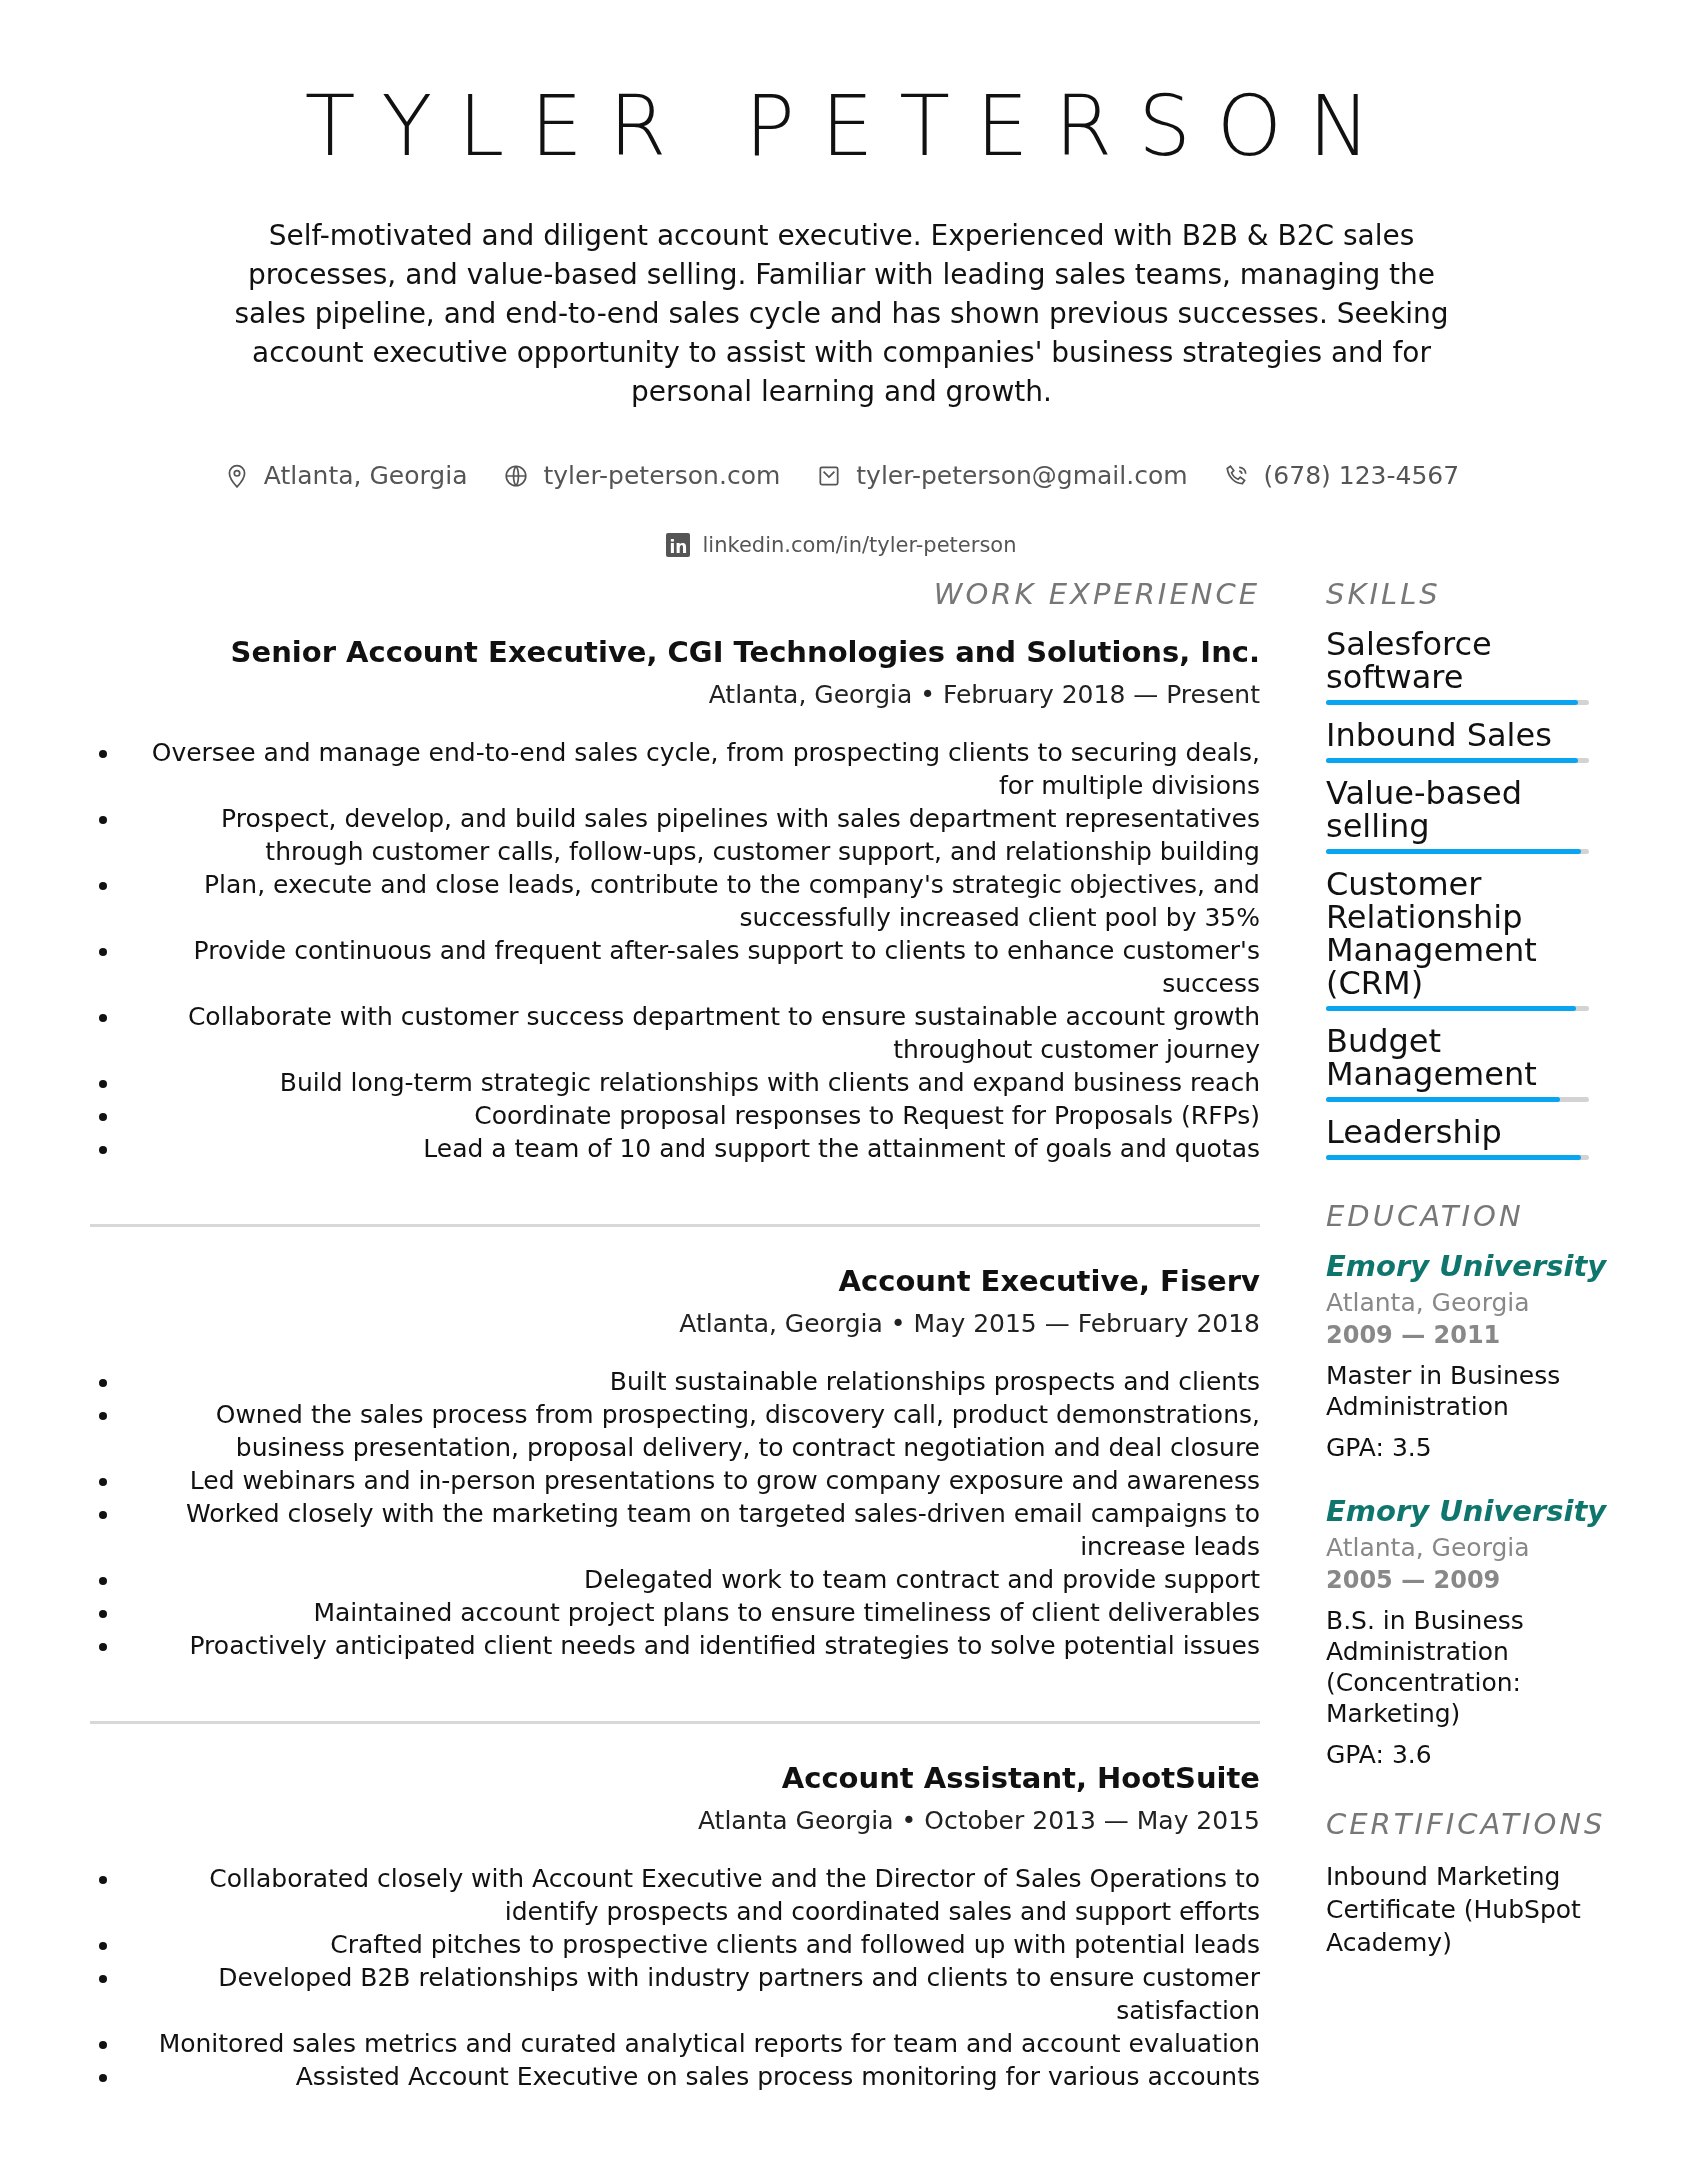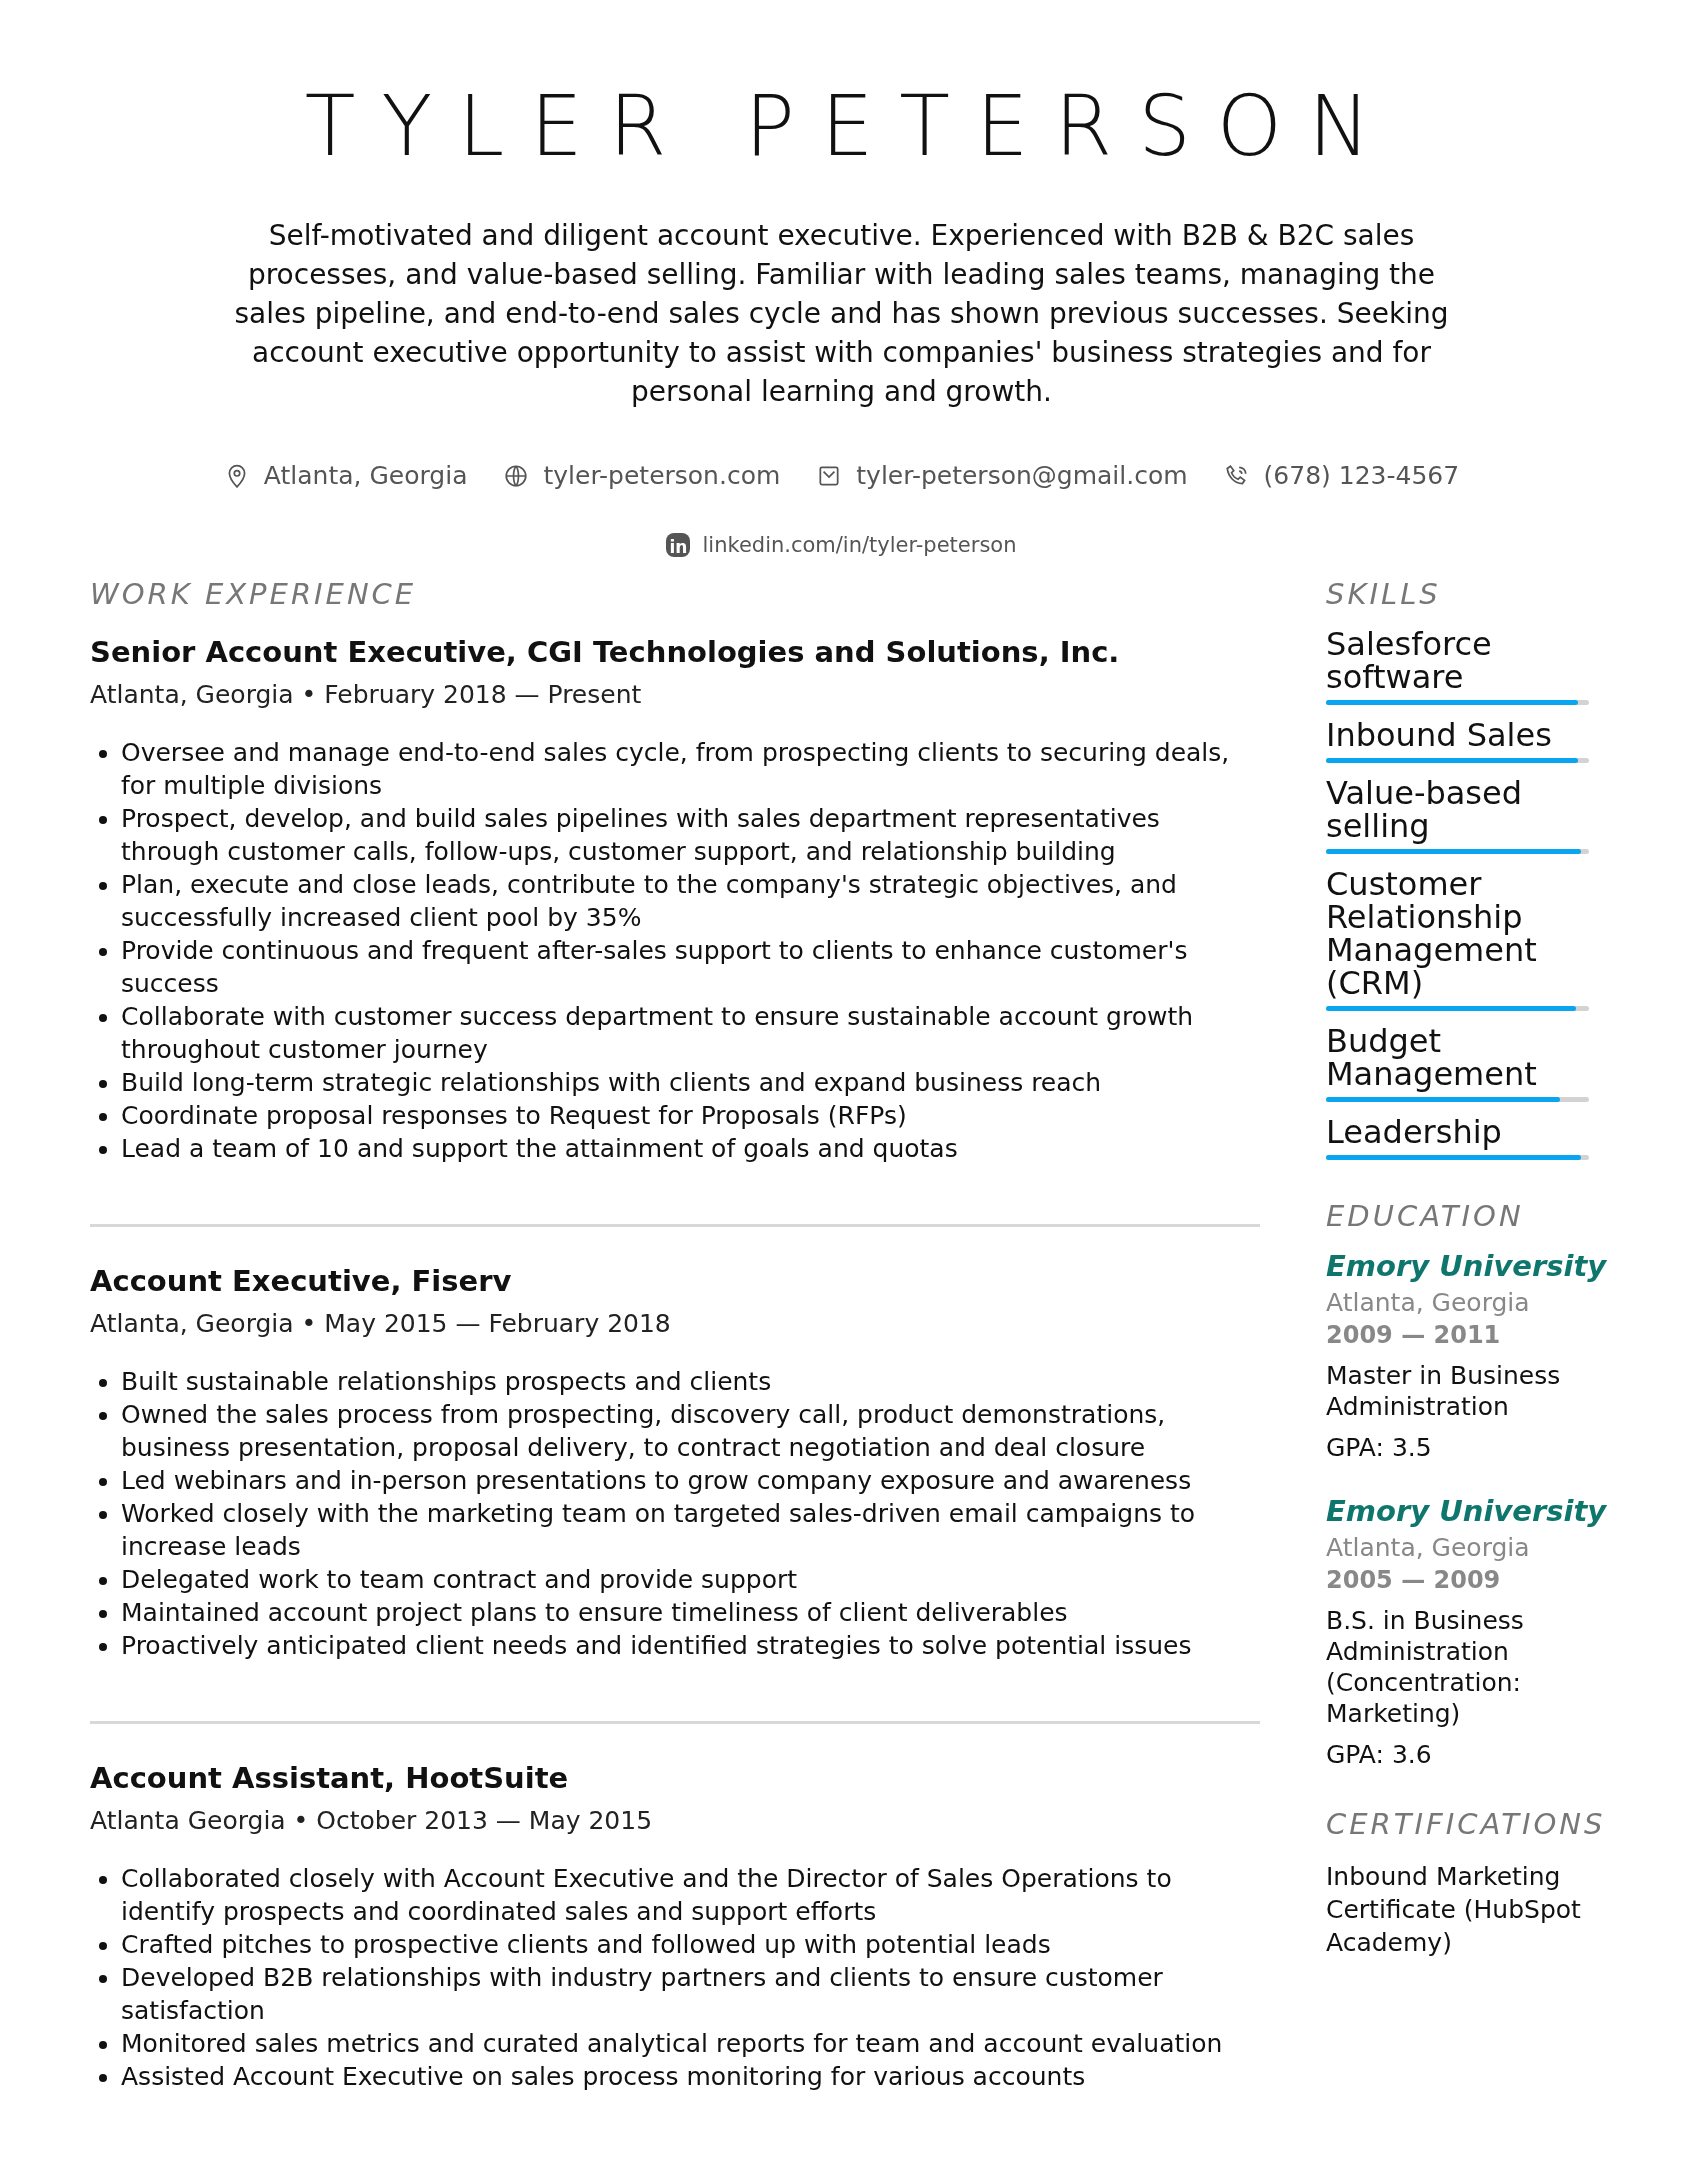--- a/index.html
+++ b/index.html
@@ -11,22 +11,22 @@
           -webkit-text-stroke: 0px; }
   .summary { position: absolute; left: 218px; width: 1247px; top: 216px; text-align: center;
              font-size: 28px; line-height: 39px; color: #111; }
   .contacts { position: absolute; left: 0; width: 1683px; top: 461px; display: flex; justify-content: center;
               gap: 36px; font-size: 25px; color: #555; }
   .contact { display: flex; align-items: center; gap: 14px; }
   .contact svg { width: 26px; height: 26px; }
   .linkedin { position: absolute; left: 0; width: 1683px; top: 533px; display: flex; justify-content: center;
               align-items: center; gap: 12px; font-size: 21px; color: #555; }
   .li-badge { width: 24px; height: 24px; background: #555; color: #fff; font-weight: bold; font-size: 17px;
-              display: flex; align-items: flex-end; justify-content: center; border-radius: 8px; line-height: 20px; }
-  .left { position: absolute; left: 90px; top: 574px; width: 1170px; }
+              display: flex; align-items: flex-end; justify-content: center; border-radius: 2px; line-height: 20px; }
+  .left { position: absolute; left: 90px; top: 574px; width: 1170px; text-align: right; }
   .right { position: absolute; left: 1326px; top: 574px; width: 287px; }
   .sec-title { font-style: italic; font-size: 29px; color: #777; letter-spacing: 3px; font-weight: normal;
                margin: 0; line-height: 40px; }
   .job-title { font-weight: bold; font-size: 29px; color: #111; margin-top: 18px; line-height: 40px; }
   .job-meta { font-size: 25px; color: #222; margin-top: 6px; line-height: 34px; }
   ul.bullets { margin: 24px 0 0 0; padding-left: 31px; font-size: 25px; line-height: 33px; color: #111; }
   ul.bullets li { padding-left: 0; }
   .divider { height: 3px; background: #d8d8d8; margin-top: 59px; margin-bottom: 34px; }
   .skill { margin-top: 14px; }
   .skill-label { font-size: 32px; line-height: 33px; color: #111; }

